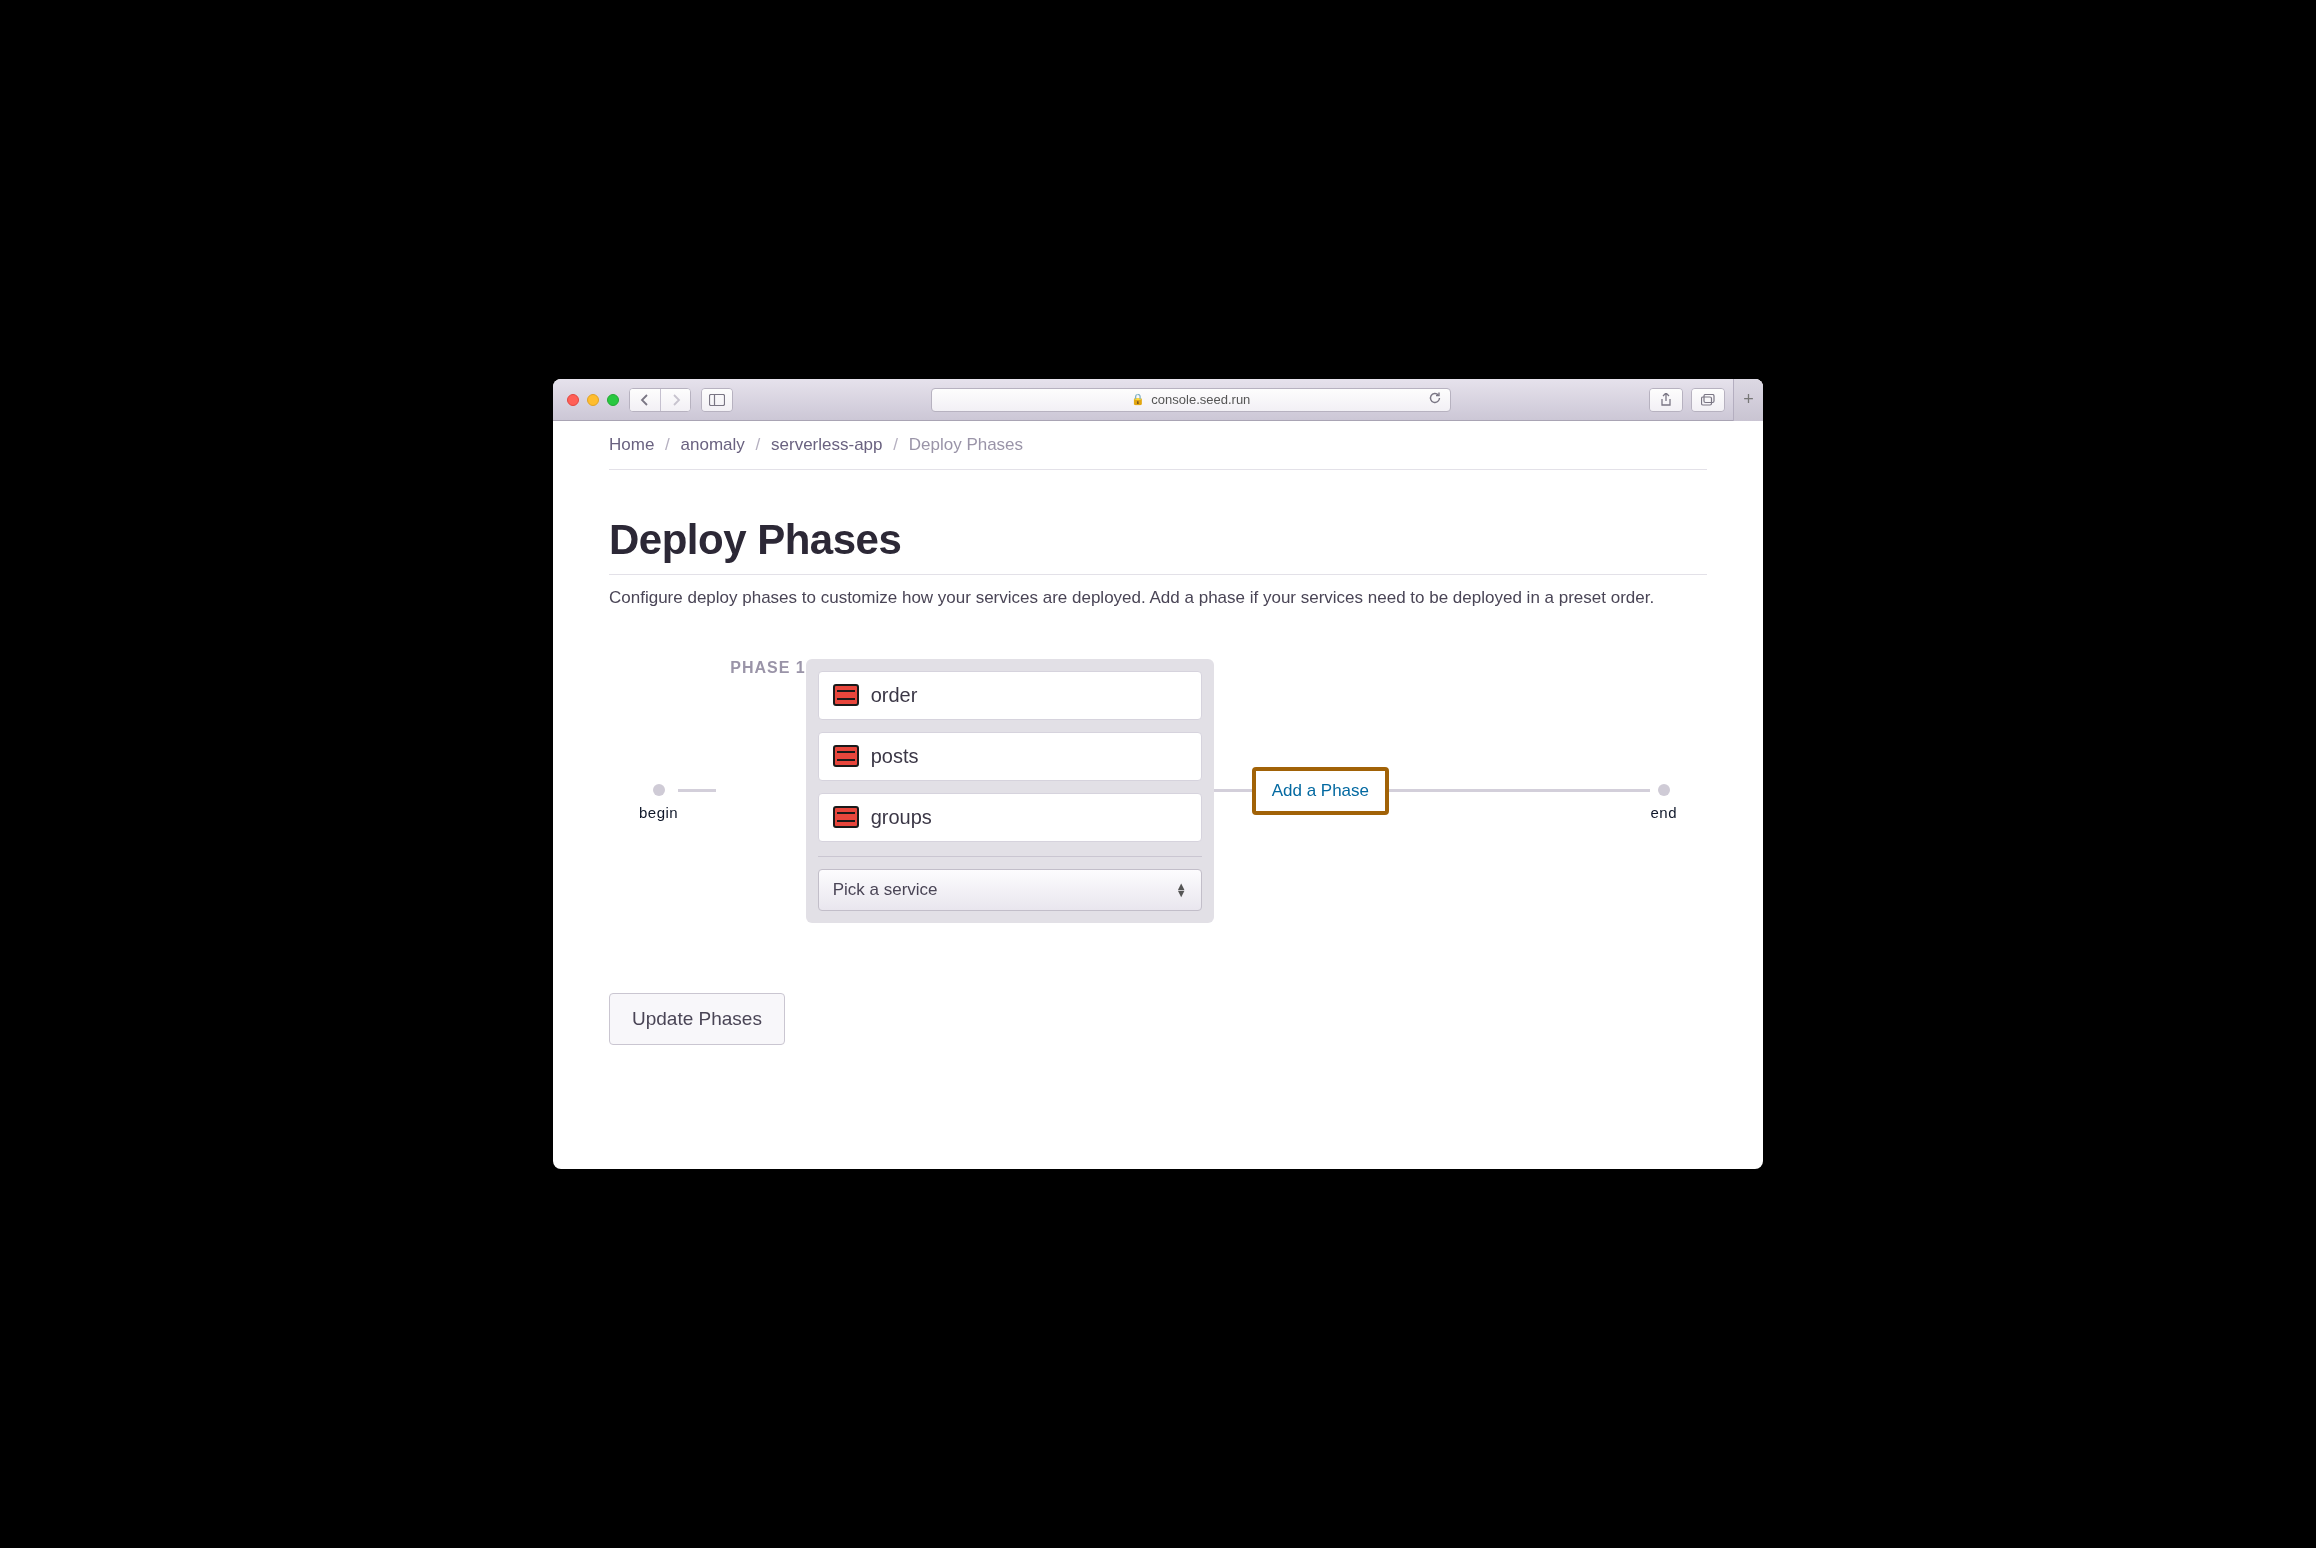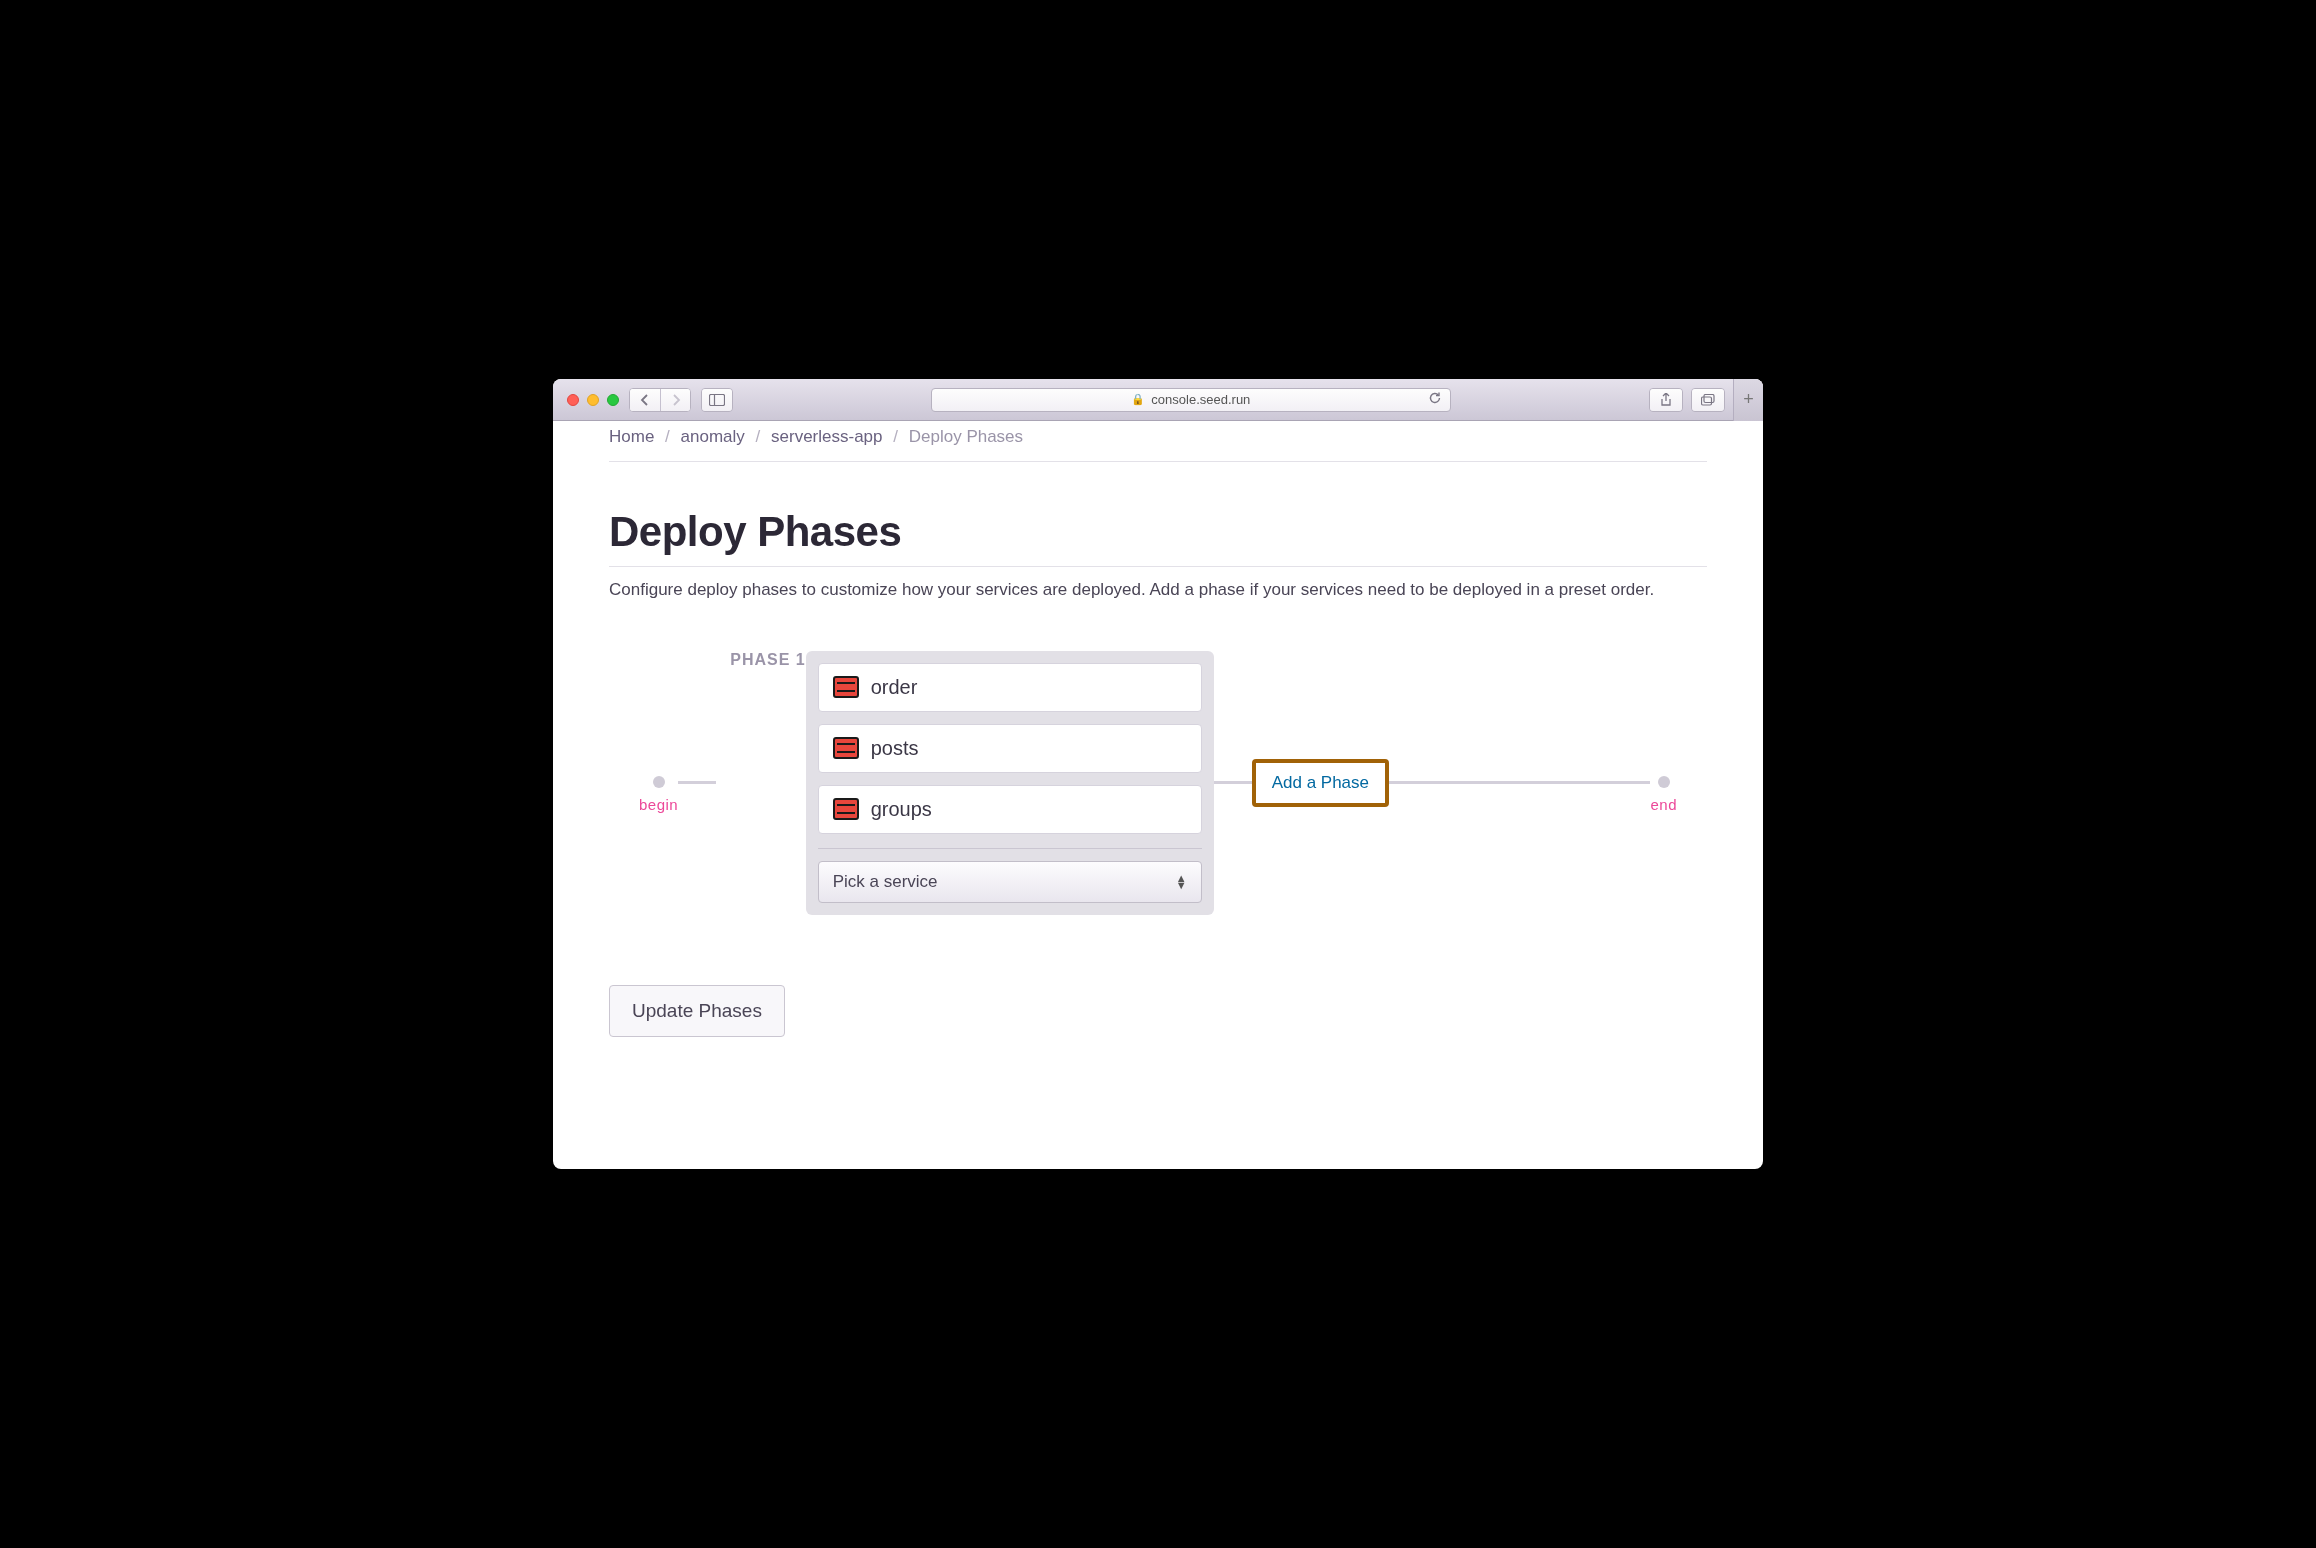--- a/index.html
+++ b/index.html
@@ -91,21 +91,21 @@
     background: linear-gradient(#dcd8e3,#c9c4d2);
     display: flex;
     align-items: center;
     justify-content: center;
     color: #777;
     font-size: 18px;
     font-weight: 300;
   }
   .content {
     flex: 1;
-    padding: 6px 56px 30px;
+    padding: 14px 56px 30px;
     overflow: auto;
     color: #333;
   }
   .breadcrumb {
     font-size: 17px;
     color: #807a8f;
     padding-bottom: 14px;
     border-bottom: 1px solid #e3e1e8;
   }
   .breadcrumb a { color: #6a6280; text-decoration: none; }
@@ -139,21 +139,21 @@
     gap: 8px;
   }
   .dot {
     width: 12px;
     height: 12px;
     border-radius: 50%;
     background: #cfcbd6;
   }
   .endlabel {
     font-size: 15px;
-    color: #ec4899;
+    color: #0f172a;
     letter-spacing: 0.5px;
   }
   .line {
     height: 3px;
     background: #d3cfda;
     flex: 0 0 30px;
   }
   .phase-wrap {
     display: flex;
   }

